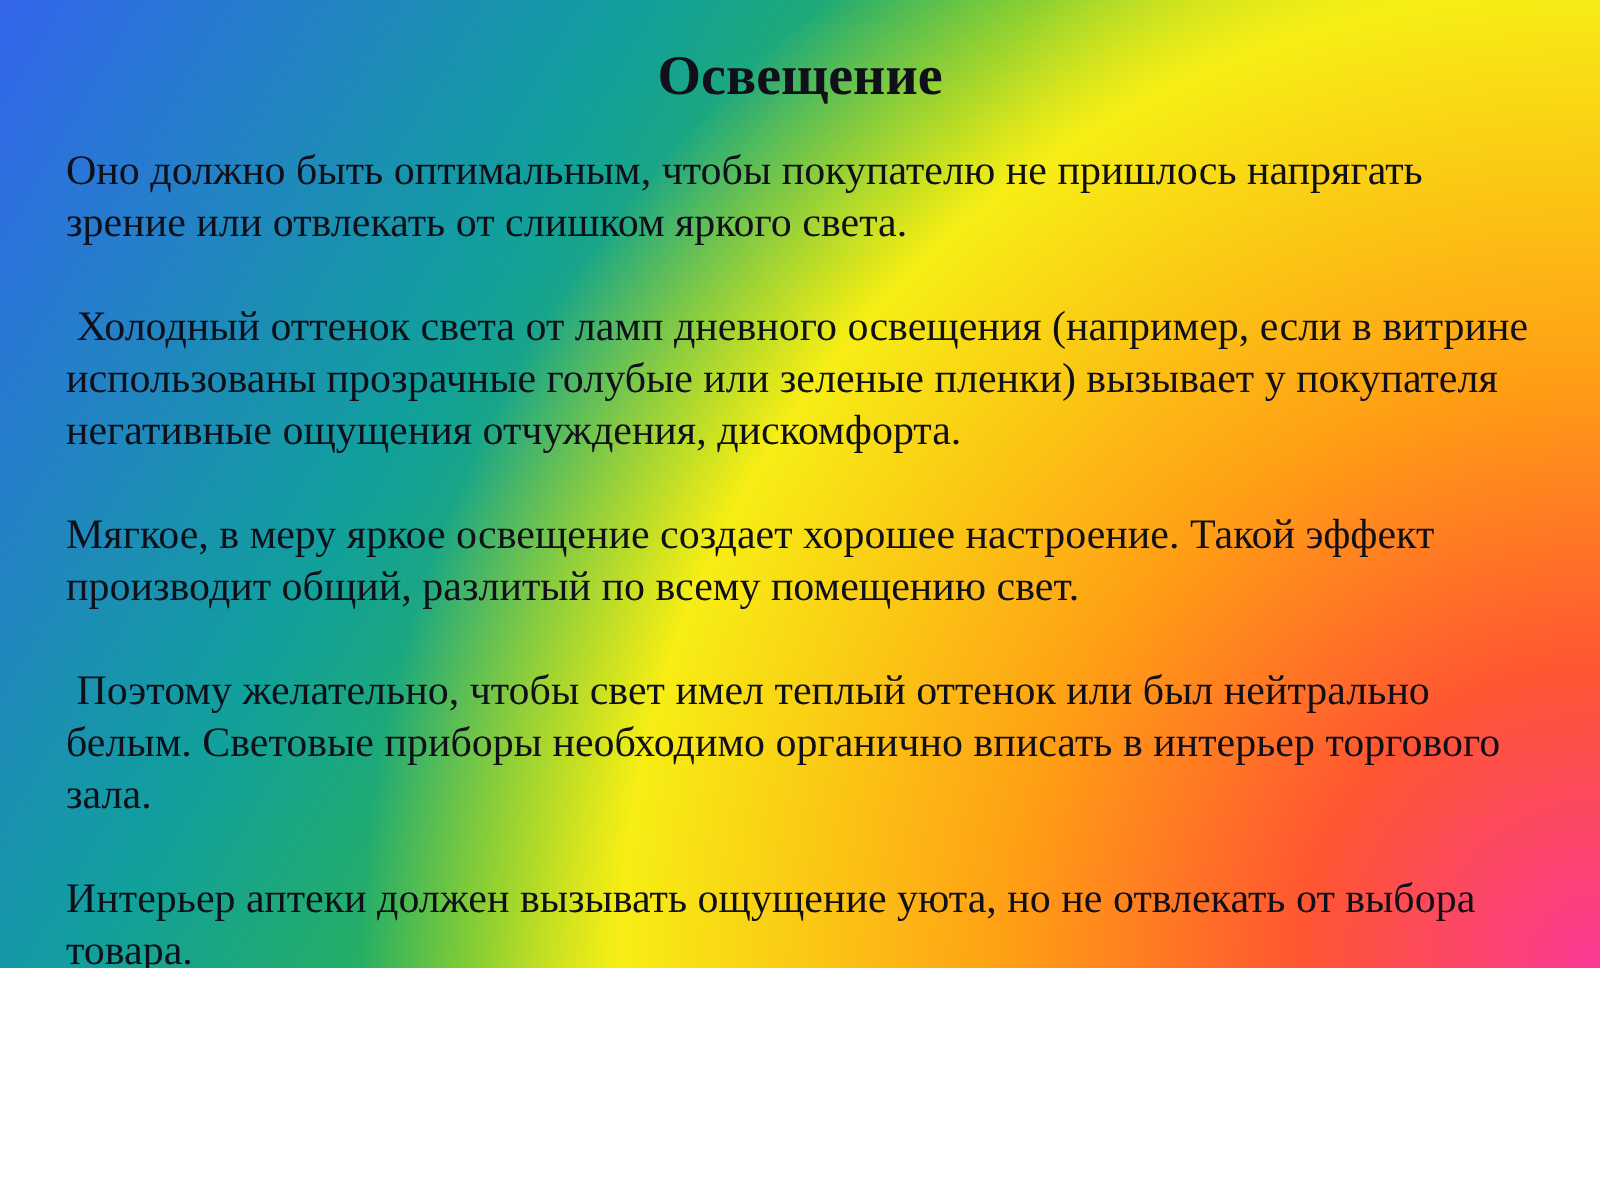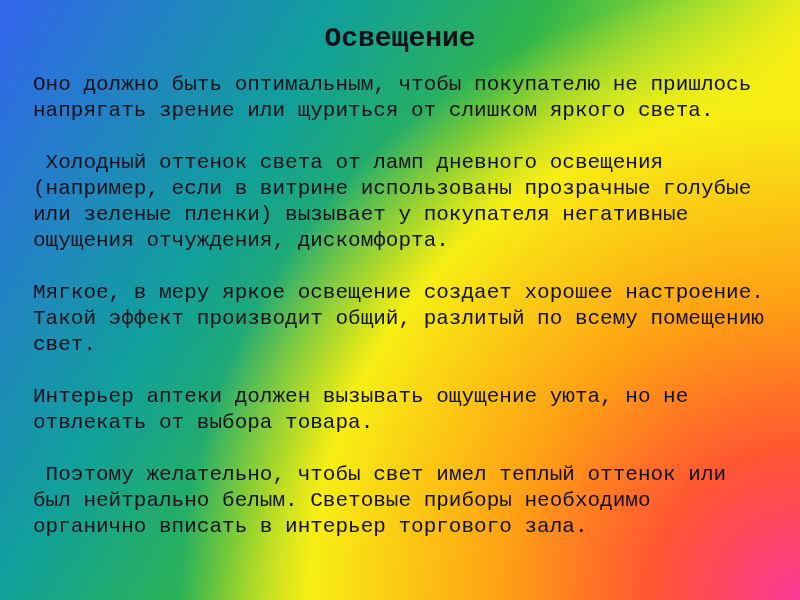--- a/index.html
+++ b/index.html
@@ -2,23 +2,23 @@
 <html><head>
 <meta charset="utf-8">
 <style>
   html, body {
     margin: 0;
     padding: 0;
   }
   .slide {
     position: relative;
     width: 800px;
-    height: 600px;
+    height: 484px;
     overflow: hidden;
-    font-family: Liberation Mono, monospace;
+    font-family: Liberation Serif, serif;
     
     background:
       radial-gradient(circle 620px at 100% 100%,
         #FA3996 0%,
         #FF5532 24%,
         #FFA014 48%,
         #F7EE14 79%,
         rgba(247,238,20,0) 100%),
       linear-gradient(120deg,
         #3365ED 0%,
@@ -55,19 +55,19 @@
     white-space: pre-wrap; 
   }
 </style>
 </head>
 <body>
 
 <div class="slide">
   <div class="slide-title">Освещение</div>
 
   <div class="slide-body">
-    <p>Оно должно быть оптимальным, чтобы покупателю не пришлось напрягать зрение или щуриться от слишком яркого света.</p>
+    <p>Оно должно быть оптимальным, чтобы покупателю не пришлось напрягать зрение или отвлекать от слишком яркого света.</p>
     <p> Холодный оттенок света от ламп дневного освещения (например, если в витрине использованы прозрачные голубые или зеленые пленки) вызывает у покупателя негативные ощущения отчуждения, дискомфорта.</p>
     <p>Мягкое, в меру яркое освещение создает хорошее настроение. Такой эффект производит общий, разлитый по всему помещению свет.</p>
+    <p> Поэтому желательно, чтобы свет имел теплый оттенок или был нейтрально белым. Световые приборы необходимо органично вписать в интерьер торгового зала.</p>
     <p>Интерьер аптеки должен вызывать ощущение уюта, но не отвлекать от выбора товара.</p>
-    <p> Поэтому желательно, чтобы свет имел теплый оттенок или был нейтрально белым. Световые приборы необходимо органично вписать в интерьер торгового зала.</p>
   </div>
 </div>
 
 </body></html>

